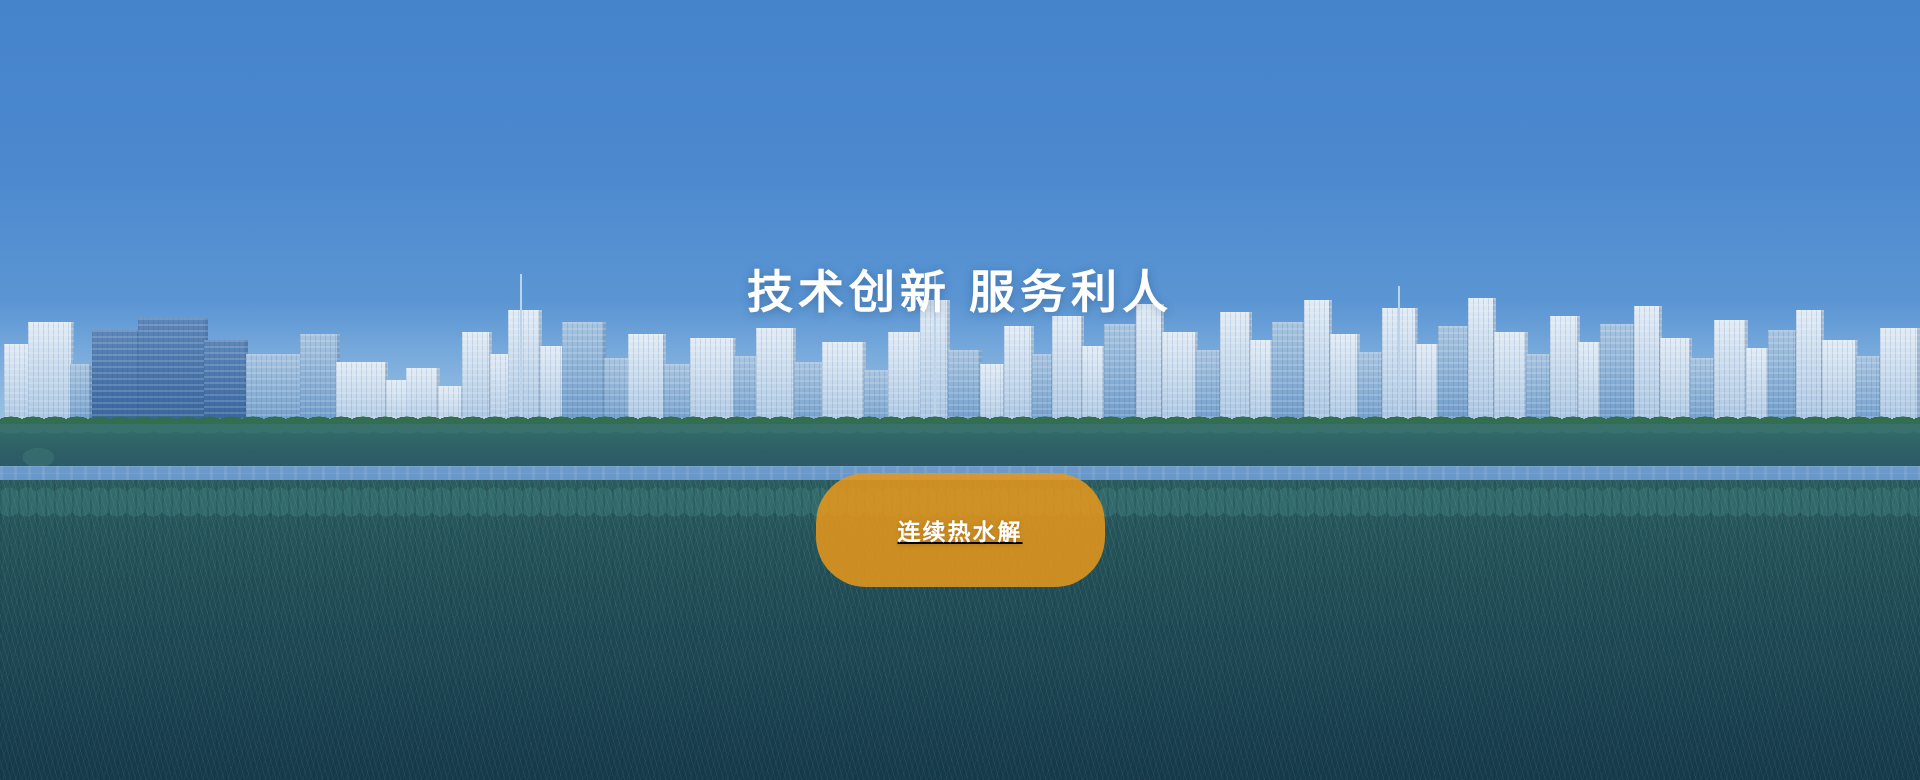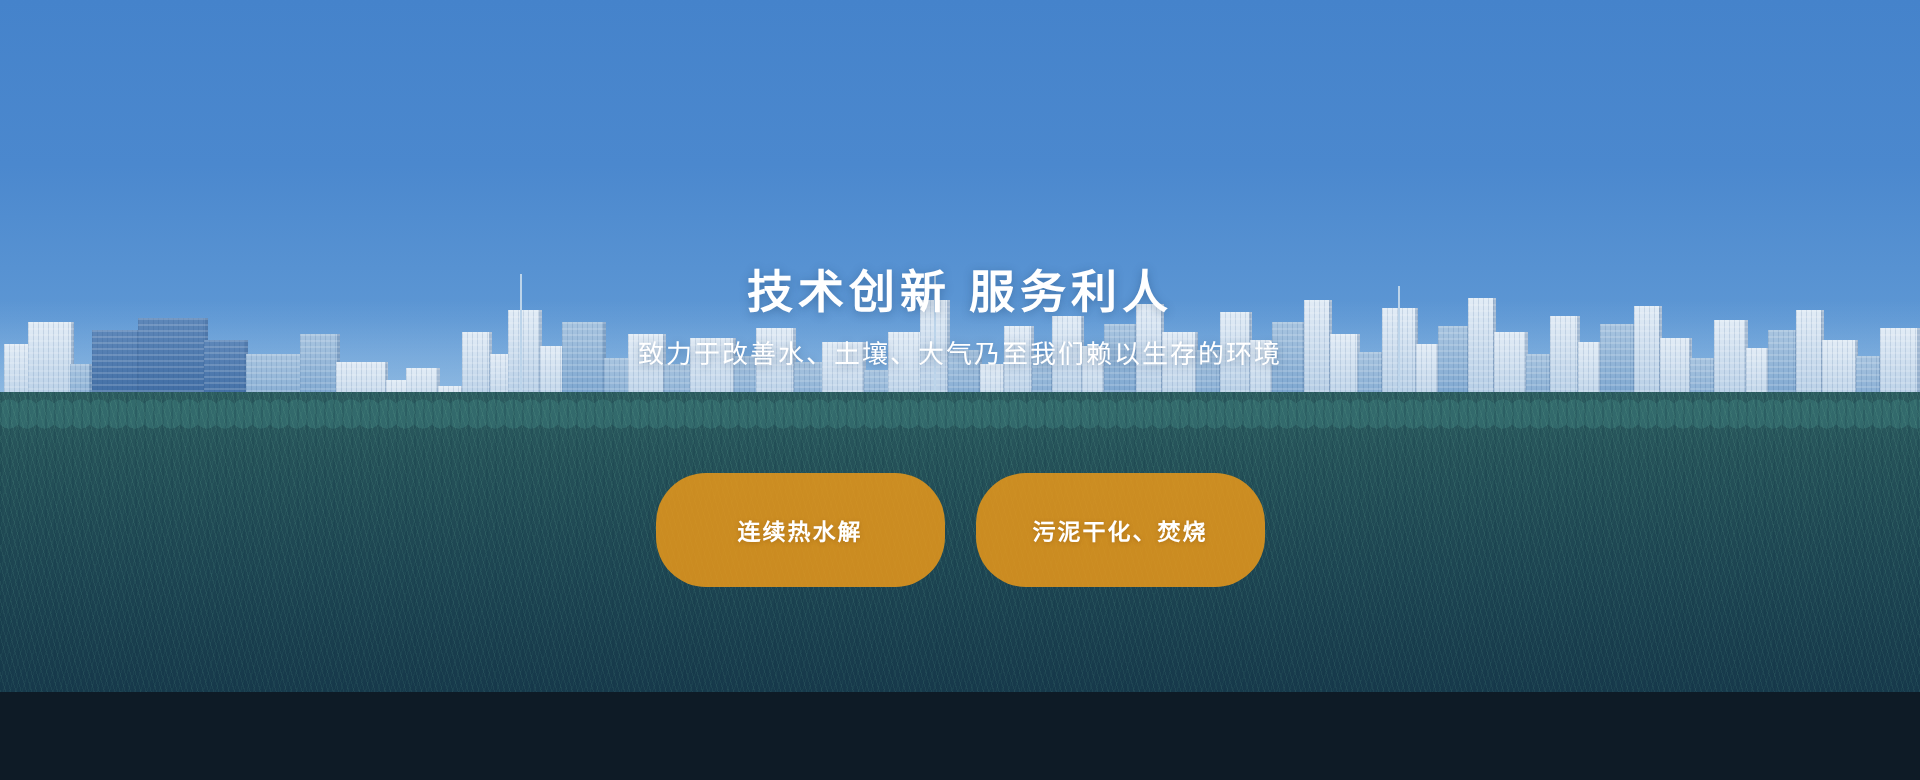--- a/index.html
+++ b/index.html
@@ -8,21 +8,21 @@
     padding: 0;
     background: #0e1b26;
   }
   body {
     font-family: "Liberation Sans", "DejaVu Sans", sans-serif;
   }
 
   .hero {
     position: relative;
     width: 1920px;
-    height: 692px;
+    height: 780px;
     overflow: hidden;
     background: #4a86cb;
   }
 
   
   .sky {
     position: absolute;
     left: 0; top: 0;
     width: 1920px;
     height: 470px;
@@ -214,20 +214,21 @@
   
   .btn-row {
     position: absolute;
     left: 0;
     top: 473px;
     width: 1920px;
     display: flex;
     justify-content: center;
     gap: 31px;
     z-index: 8;
+    text-decoration: underline;
   }
   .pill {
     width: 289px;
     height: 114px;
     border: none;
     border-radius: 50px;
     background: rgba(232,151,26,.86);
     color: #ffffff;
     font-family: "Liberation Sans", "DejaVu Sans", sans-serif;
     font-size: 23px;
@@ -339,21 +340,19 @@
 
   <div class="foreground">
     <div class="fg-base"></div>
     <div class="fg-top"></div>
     <div class="fg-tex"></div>
     <div class="fg-tint"></div>
   </div>
 
   <div class="copy">
     <h1 class="hero-title">技术创新  服务利人</h1>
-    <p class="hero-sub">致力于改善水、土壤、大气乃至我们赖以生存的环境</p>
   </div>
 
   <div class="btn-row">
     <button class="pill">连续热水解</button>
-    <button class="pill">污泥干化、焚烧</button>
   </div>
 
 </div>
 
 </body></html>

